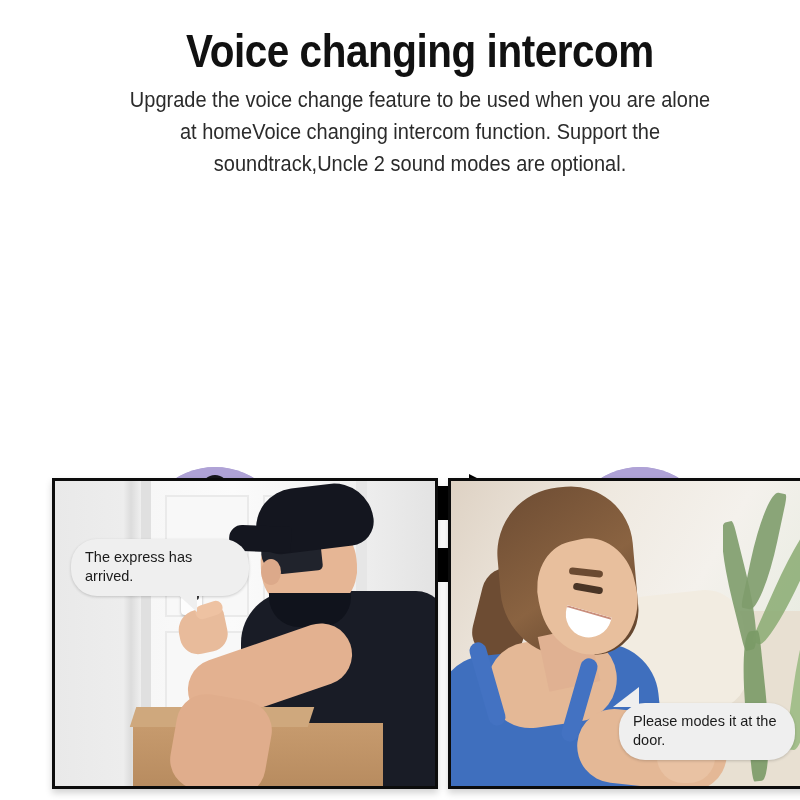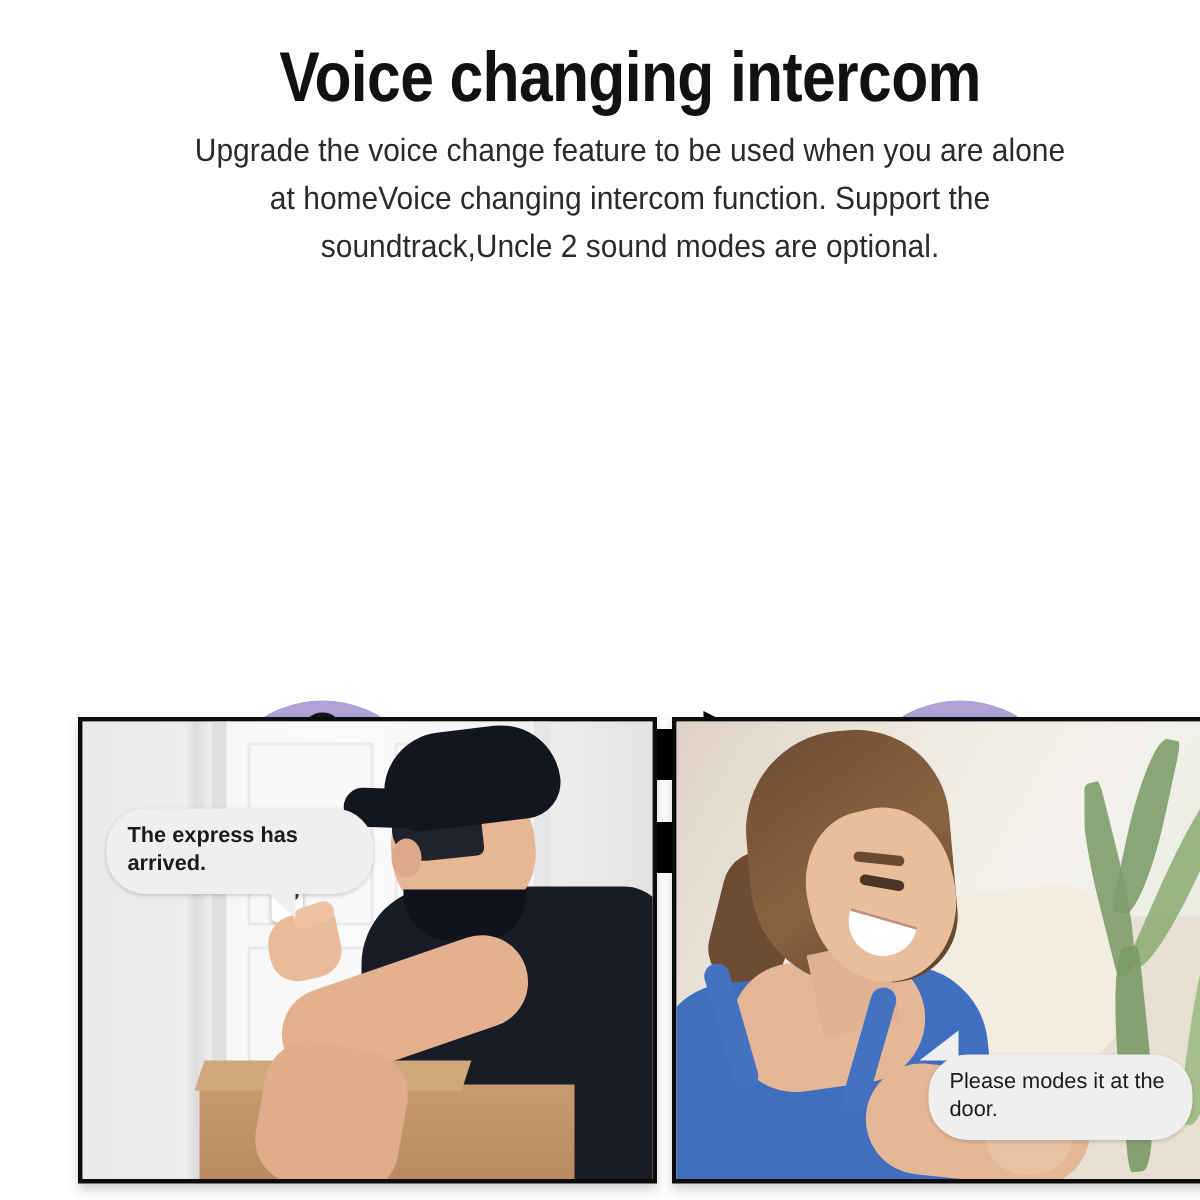--- a/index.html
+++ b/index.html
@@ -57,21 +57,21 @@
   
   .bubble{
     position:absolute;background:#efefef;border-radius:26px;
     padding:9px 14px 11px 14px;font-size:14.5px;line-height:1.28;
     color:#1b1b1b;box-shadow:0 1px 3px rgba(0,0,0,.18);
     z-index:6;
   }
   .bubble .tail{
     position:absolute;width:0;height:0;border-style:solid;
   }
-  .bubble.left-b{left:16px;top:58px;width:150px;font-weight:bold;}
+  .bubble.left-b{left:16px;top:58px;width:150px;}
   .bubble.left-b .tail{
     left:104px;bottom:-16px;
     border-width:20px 0 0 22px;border-color:#efefef transparent transparent transparent;
   }
   .bubble.right-b{left:168px;top:222px;width:148px;}
   .bubble.right-b .tail{
     left:-6px;top:-16px;
     border-width:0 0 20px 26px;border-color:transparent transparent #efefef transparent;
   }
 

